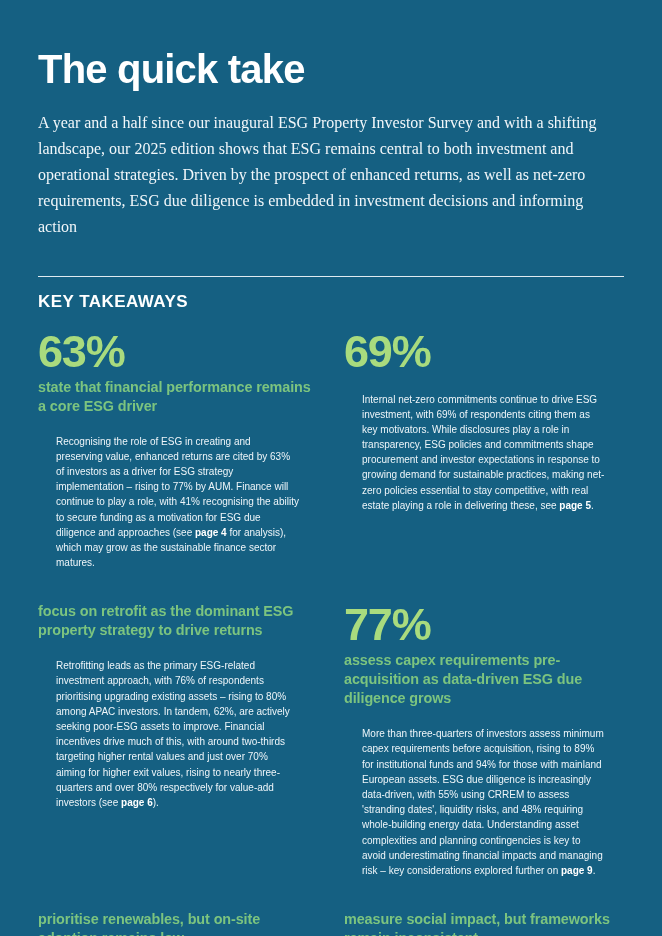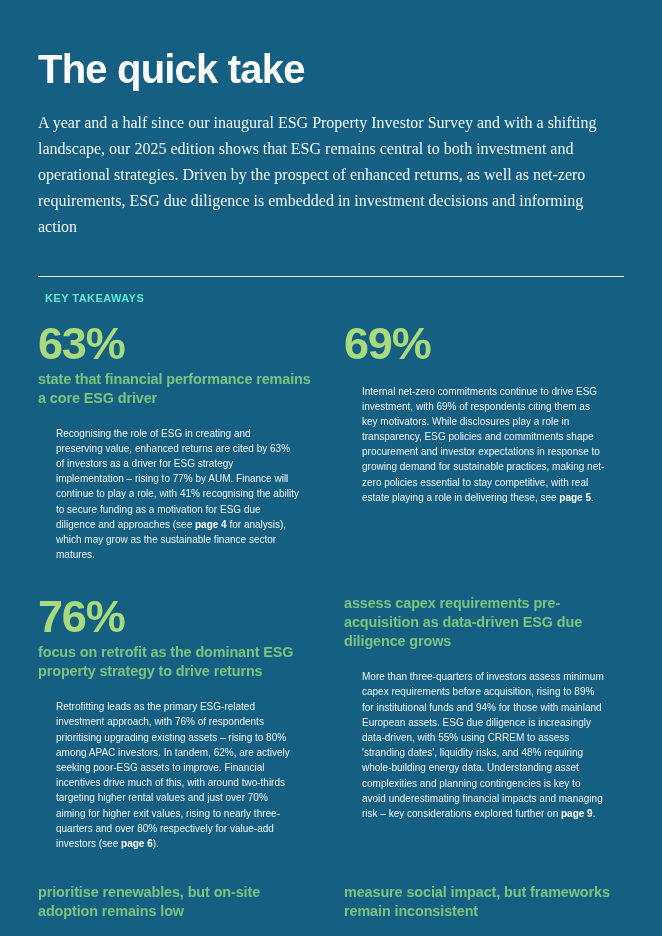--- a/index.html
+++ b/index.html
@@ -46,25 +46,25 @@
 
   
   .rule-top {
     height: 0;
     border-top: 1.4px solid #dfeaf0;
     margin-top: 36px;
     margin-bottom: 15px;
   }
 
   .section-label {
-    font-size: 11px;
+    font-size: 17px;
     font-weight: 700;
     letter-spacing: 0.45px;
-    color: #5eead4;
-    margin: 0 0 10px 7px;
+    color: #ffffff;
+    margin: 0 0 10px 0;
   }
 
   
   .grid {
     display: grid;
     grid-template-columns: 1fr 1fr;
     column-gap: 26px;
     row-gap: 0;
   }
   .cell {
@@ -138,29 +138,29 @@
     <div class="cell row1">
       <div class="cell-inner">
         <div class="stat-number">69%</div>
         <p class="stat-body"><span>Internal net-zero commitments continue to drive ESG investment, with 69% of respondents citing them as key motivators. While disclosures play a role in transparency, ESG policies and commitments shape procurement and investor expectations in response to growing demand for sustainable practices, making net-zero policies essential to stay competitive, with real estate playing a role in delivering these, see </span><b>page 5</b><span>.</span></p>
       </div>
       <div class="divider"></div>
     </div>
 
     <div class="cell row2">
       <div class="cell-inner">
-        <div class="stat-number">76%</div>
         <div class="stat-head">focus on retrofit as the dominant ESG property strategy to drive returns</div>
         <p class="stat-body"><span>Retrofitting leads as the primary ESG-related investment approach, with 76% of respondents prioritising upgrading existing assets – rising to 80% among APAC investors. In tandem, 62%, are actively seeking poor-ESG assets to improve. Financial incentives drive much of this, with around two-thirds targeting higher rental values and just over 70% aiming for higher exit values, rising to nearly three-quarters and over 80% respectively for value-add investors (see </span><b>page 6</b><span>).</span></p>
       </div>
       <div class="divider"></div>
     </div>
 
     <div class="cell row2">
       <div class="cell-inner">
+        <div class="stat-number">77%</div>
         <div class="stat-head">assess capex requirements pre-acquisition as data-driven ESG due diligence grows</div>
         <p class="stat-body"><span>More than three-quarters of investors assess minimum capex requirements before acquisition, rising to 89% for institutional funds and 94% for those with mainland European assets. ESG due diligence is increasingly data-driven, with 55% using CRREM to assess 'stranding dates', liquidity risks, and 48% requiring whole-building energy data. Understanding asset complexities and planning contingencies is key to avoid underestimating financial impacts and managing risk – key considerations explored further on </span><b>page 9</b><span>.</span></p>
       </div>
       <div class="divider"></div>
     </div>
 
     <div class="cell row3">
       <div class="cell-inner">
         <div class="stat-head">prioritise renewables, but on-site adoption remains low</div>
 

